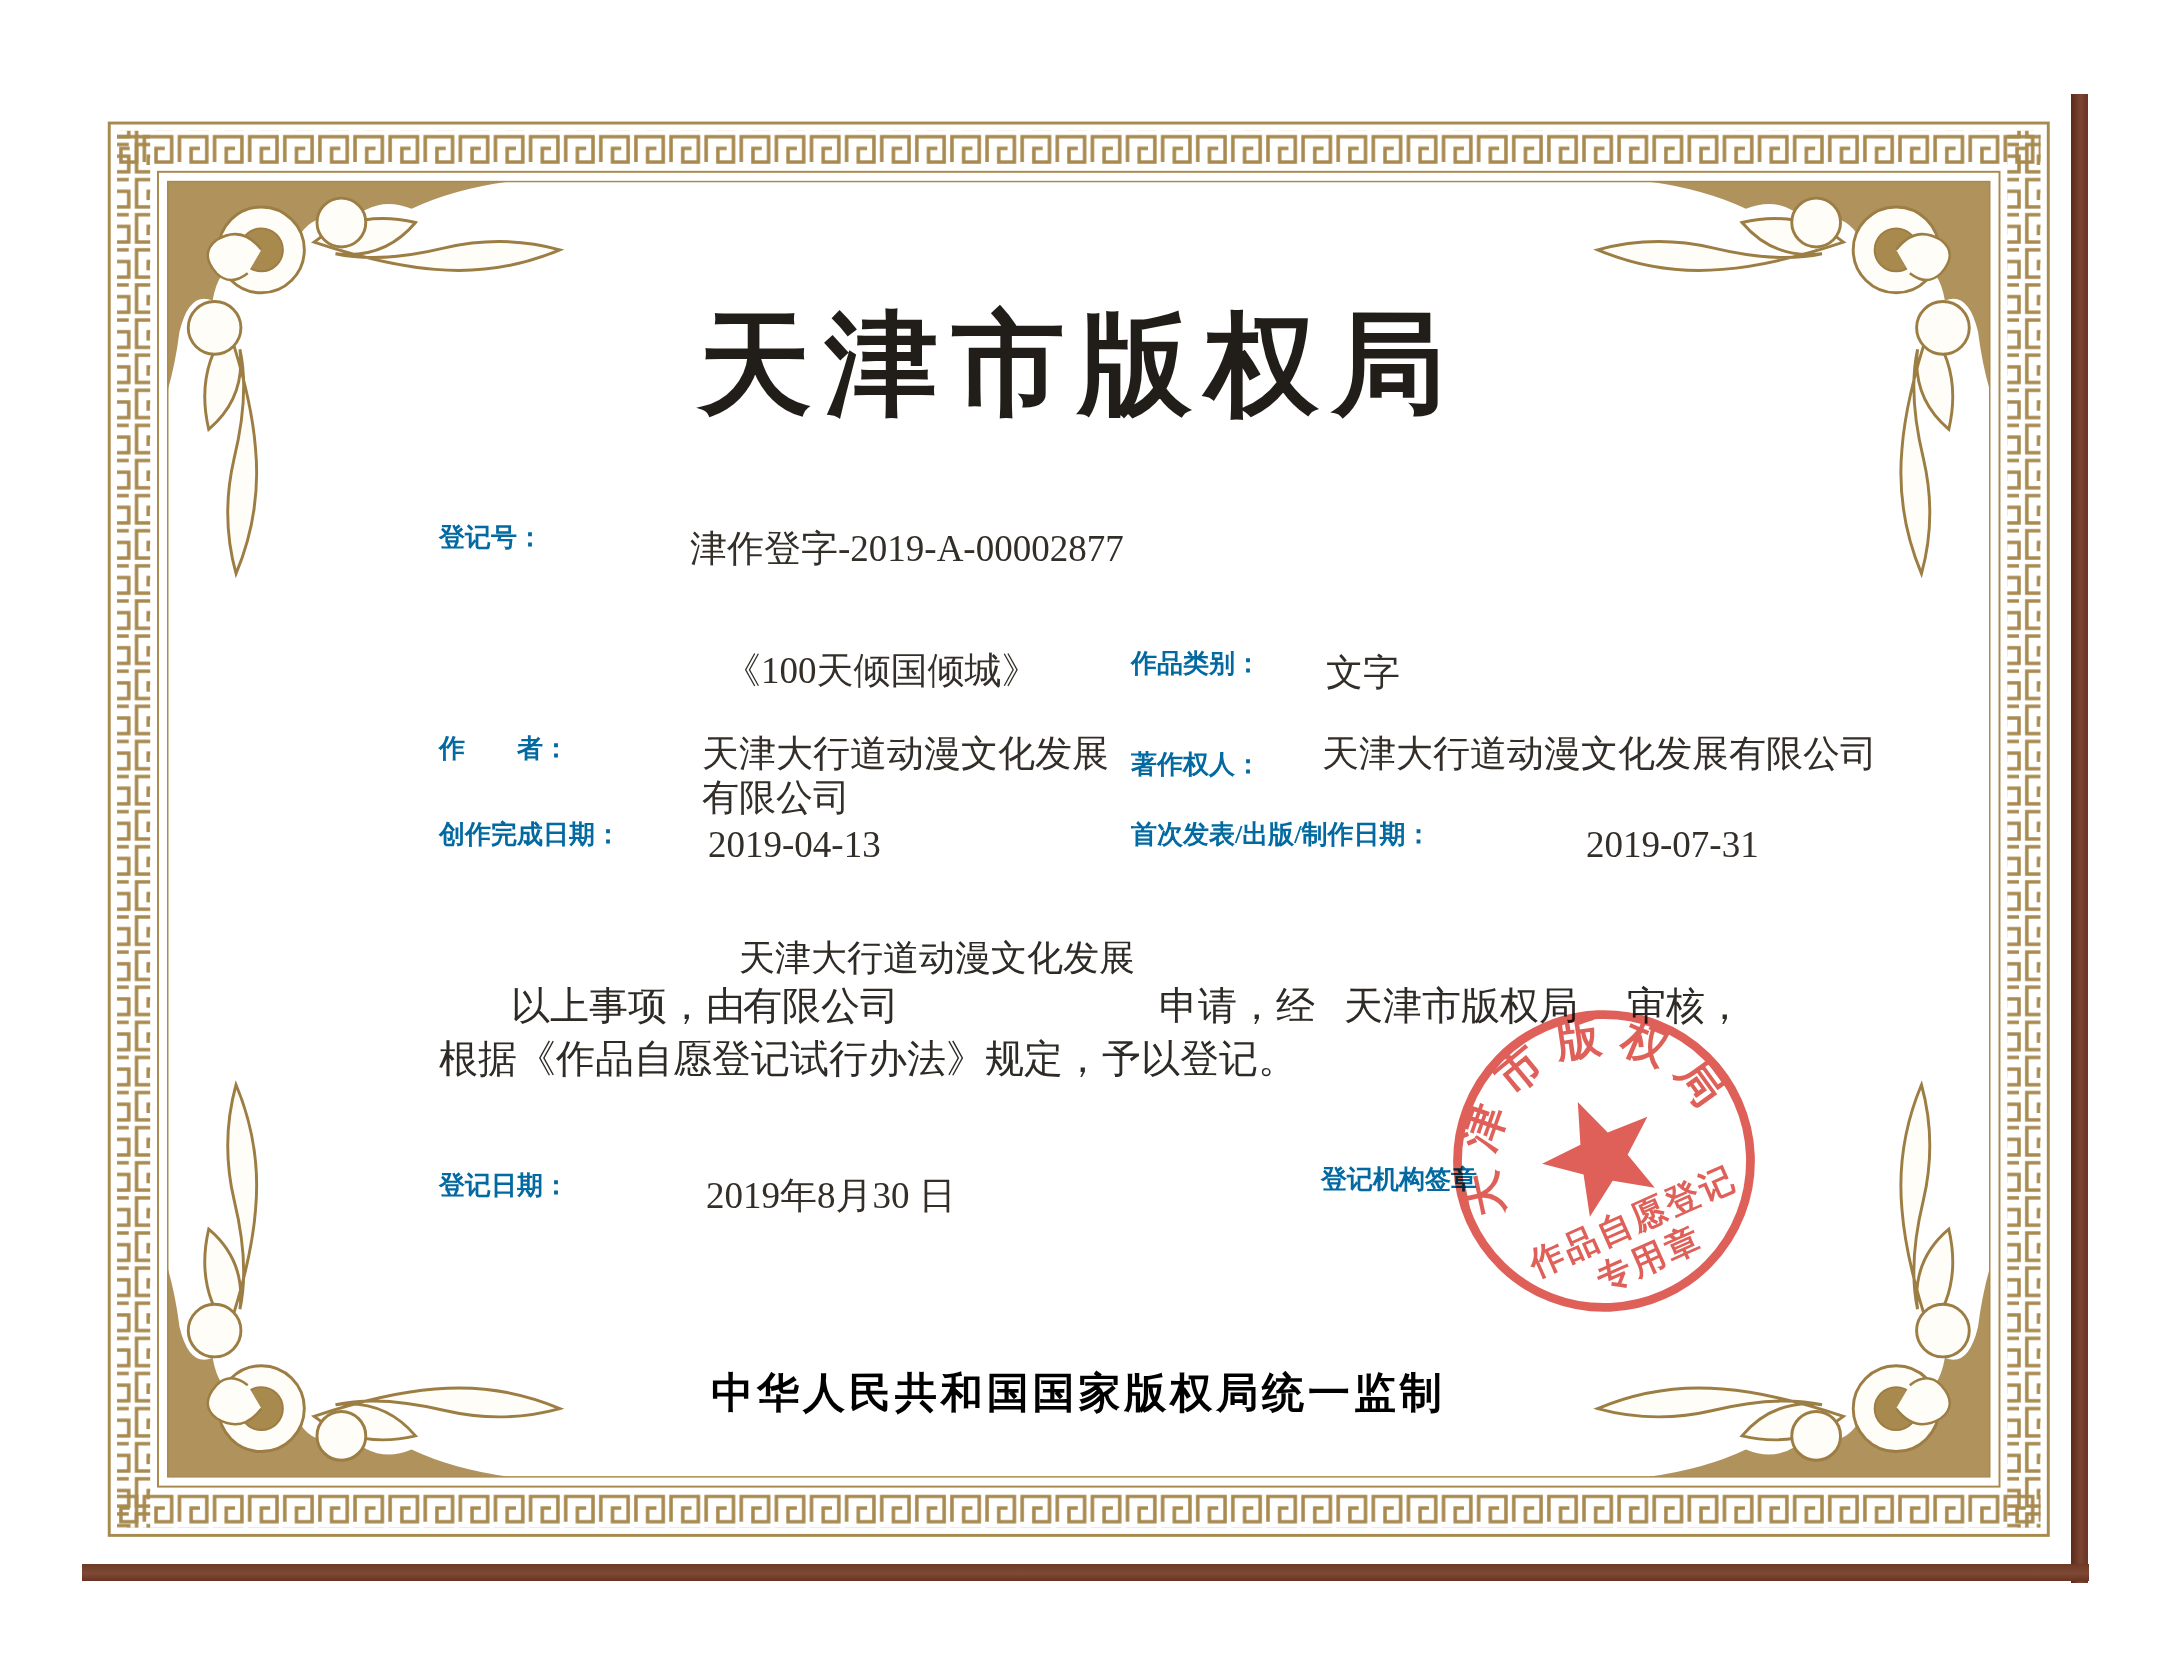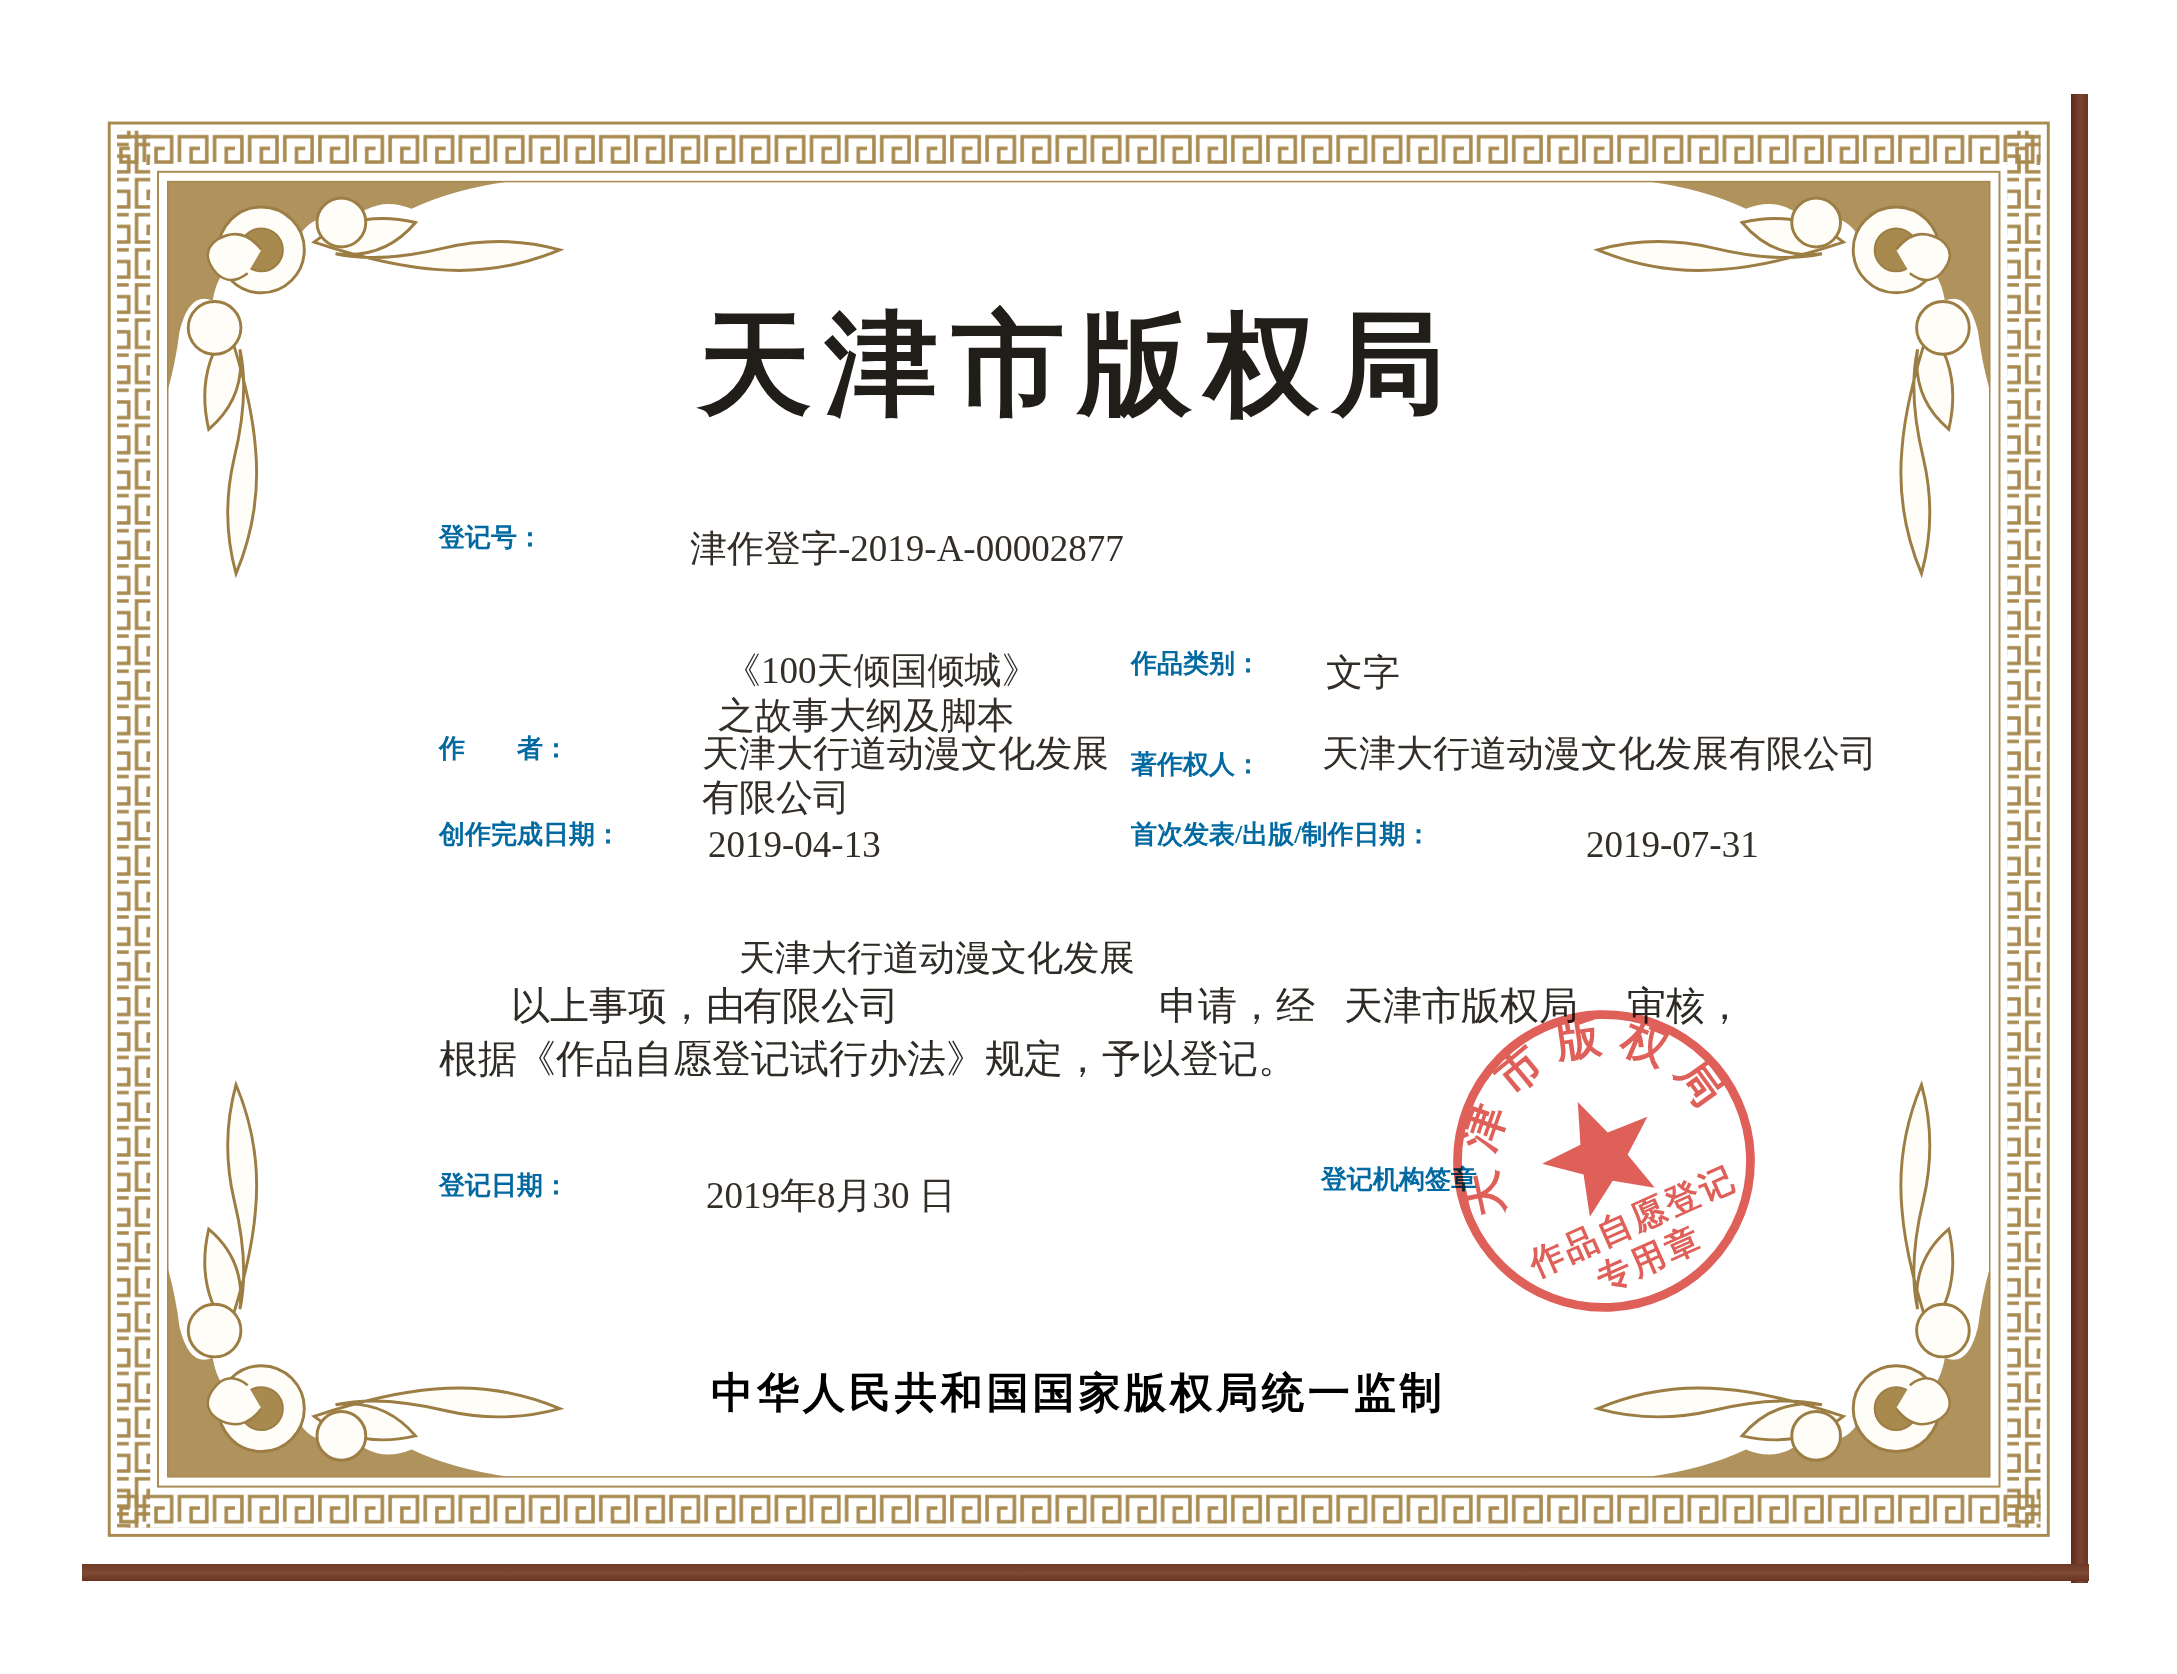--- a/index.html
+++ b/index.html
@@ -91,21 +91,20 @@
     <use href="#cornerOrn" transform="translate(172,1514) scale(1,-1)"></use>
     <use href="#cornerOrn" transform="translate(2040,1514) scale(-1,-1)"></use>
   </svg>
 
   <div class="txt title">天津市版权局</div>
 
   <div class="txt label" style="left:439px;top:520px;">登记号：</div>
   <div class="txt value" style="left:690px;top:524px;">津作登字-2019-A-00002877</div>
 
   <div class="txt value" style="left:724px;top:646px;">《100天倾国倾城》</div>
-  <div class="txt value" style="left:718px;top:691px;">之故事大纲及脚本</div>
 
   <div class="txt label" style="left:1131px;top:646px;">作品类别：</div>
   <div class="txt value" style="left:1326px;top:648px;">文字</div>
 
   <div class="txt label" style="left:439px;top:731px;">作　　者：</div>
   <div class="txt value" style="left:702px;top:729px;">天津大行道动漫文化发展</div>
   <div class="txt value" style="left:702px;top:773px;">有限公司</div>
 
   <div class="txt label" style="left:1131px;top:731px;margin-top:16px;">著作权人：</div>
   <div class="txt value" style="left:1322px;top:729px;">天津大行道动漫文化发展有限公司</div>

